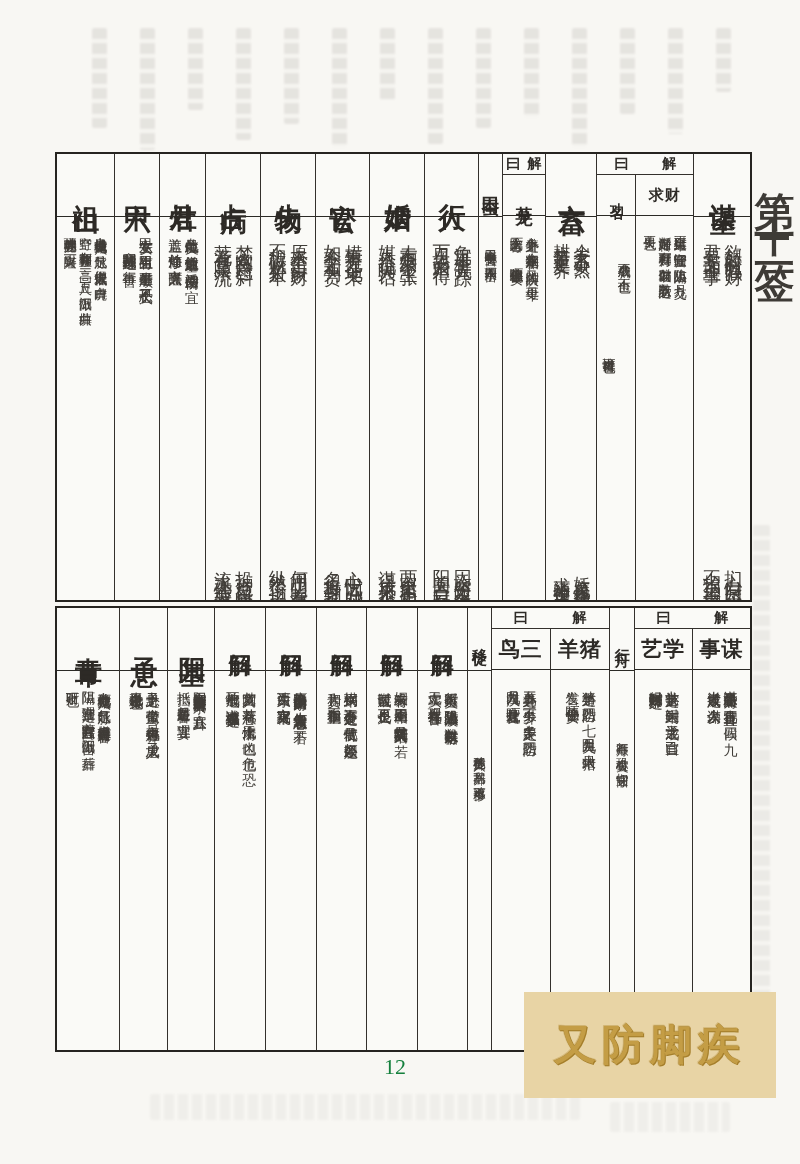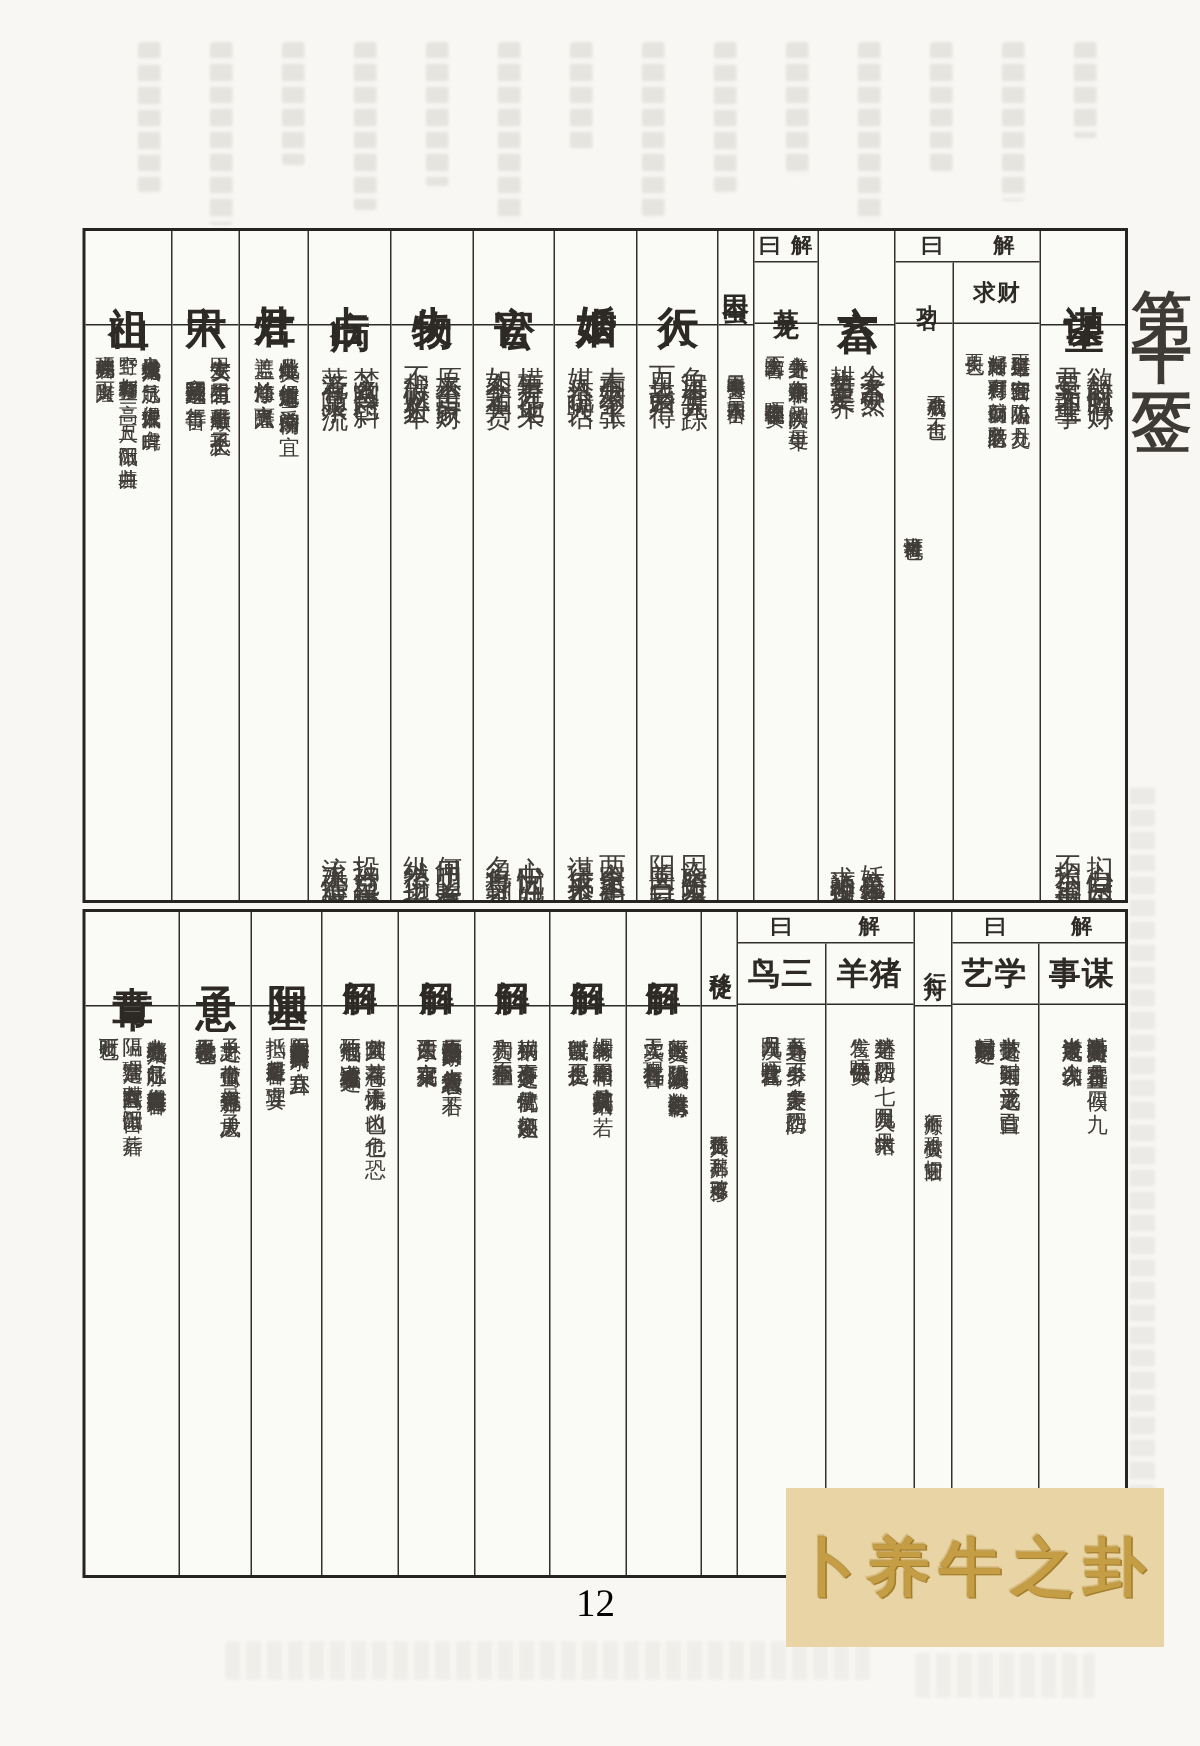--- a/index.html
+++ b/index.html
@@ -34,21 +34,21 @@
   .body.spread{justify-content:space-between;padding:13px 1px 16px;}
   .run{writing-mode:vertical-rl;text-orientation:upright;}
   .run > div{line-height:1.18;white-space:pre;letter-spacing:inherit;}
   
   #margintitle{position:absolute;left:747px;top:160px;writing-mode:vertical-rl;text-orientation:upright;
     font-size:40px;letter-spacing:24px;font-weight:600;color:#3e3b36;z-index:2;}
   #watermark{position:absolute;left:524px;top:992px;width:252px;height:106px;background:#e8d4a5;
     display:flex;align-items:center;justify-content:center;z-index:6;}
   #watermark .wmtext{font-size:42px;font-weight:800;letter-spacing:6px;color:#c49d45;
     text-shadow:0 0 1px #8f6e24,1px 1px 0 #a8812c,-1px -1px 0 #d9bd7e;}
-  #pagenum{position:absolute;left:384px;top:1054px;font-size:26px;color:#000000;z-index:2;
+  #pagenum{position:absolute;left:384px;top:1054px;font-size:22px;color:#15803d;z-index:2;
     font-family:"Liberation Serif","DejaVu Serif",serif;}
 </style>
 </head>
 <body>
 
 <div id="bleed-top">
     <div class="bleed" style="left: 92px; top: 28px; width: 15px; height: 100px;"></div>
     <div class="bleed" style="left: 140px; top: 28px; width: 15px; height: 122px;"></div>
     <div class="bleed" style="left: 188px; top: 28px; width: 15px; height: 82px;"></div>
     <div class="bleed" style="left: 236px; top: 28px; width: 15px; height: 112px;"></div>
@@ -481,16 +481,16 @@
             </div>
           </div>
         </div>
       </div>
     </div>
   </div>
 
 <div id="margintitle">第十二签</div>
 
 <div id="watermark">
-  <span class="wmtext">卜养牛之卦</span>
+  <span class="wmtext">又防脚疾</span>
 </div>
 
 <div id="pagenum">12</div>
 
 </body></html>

